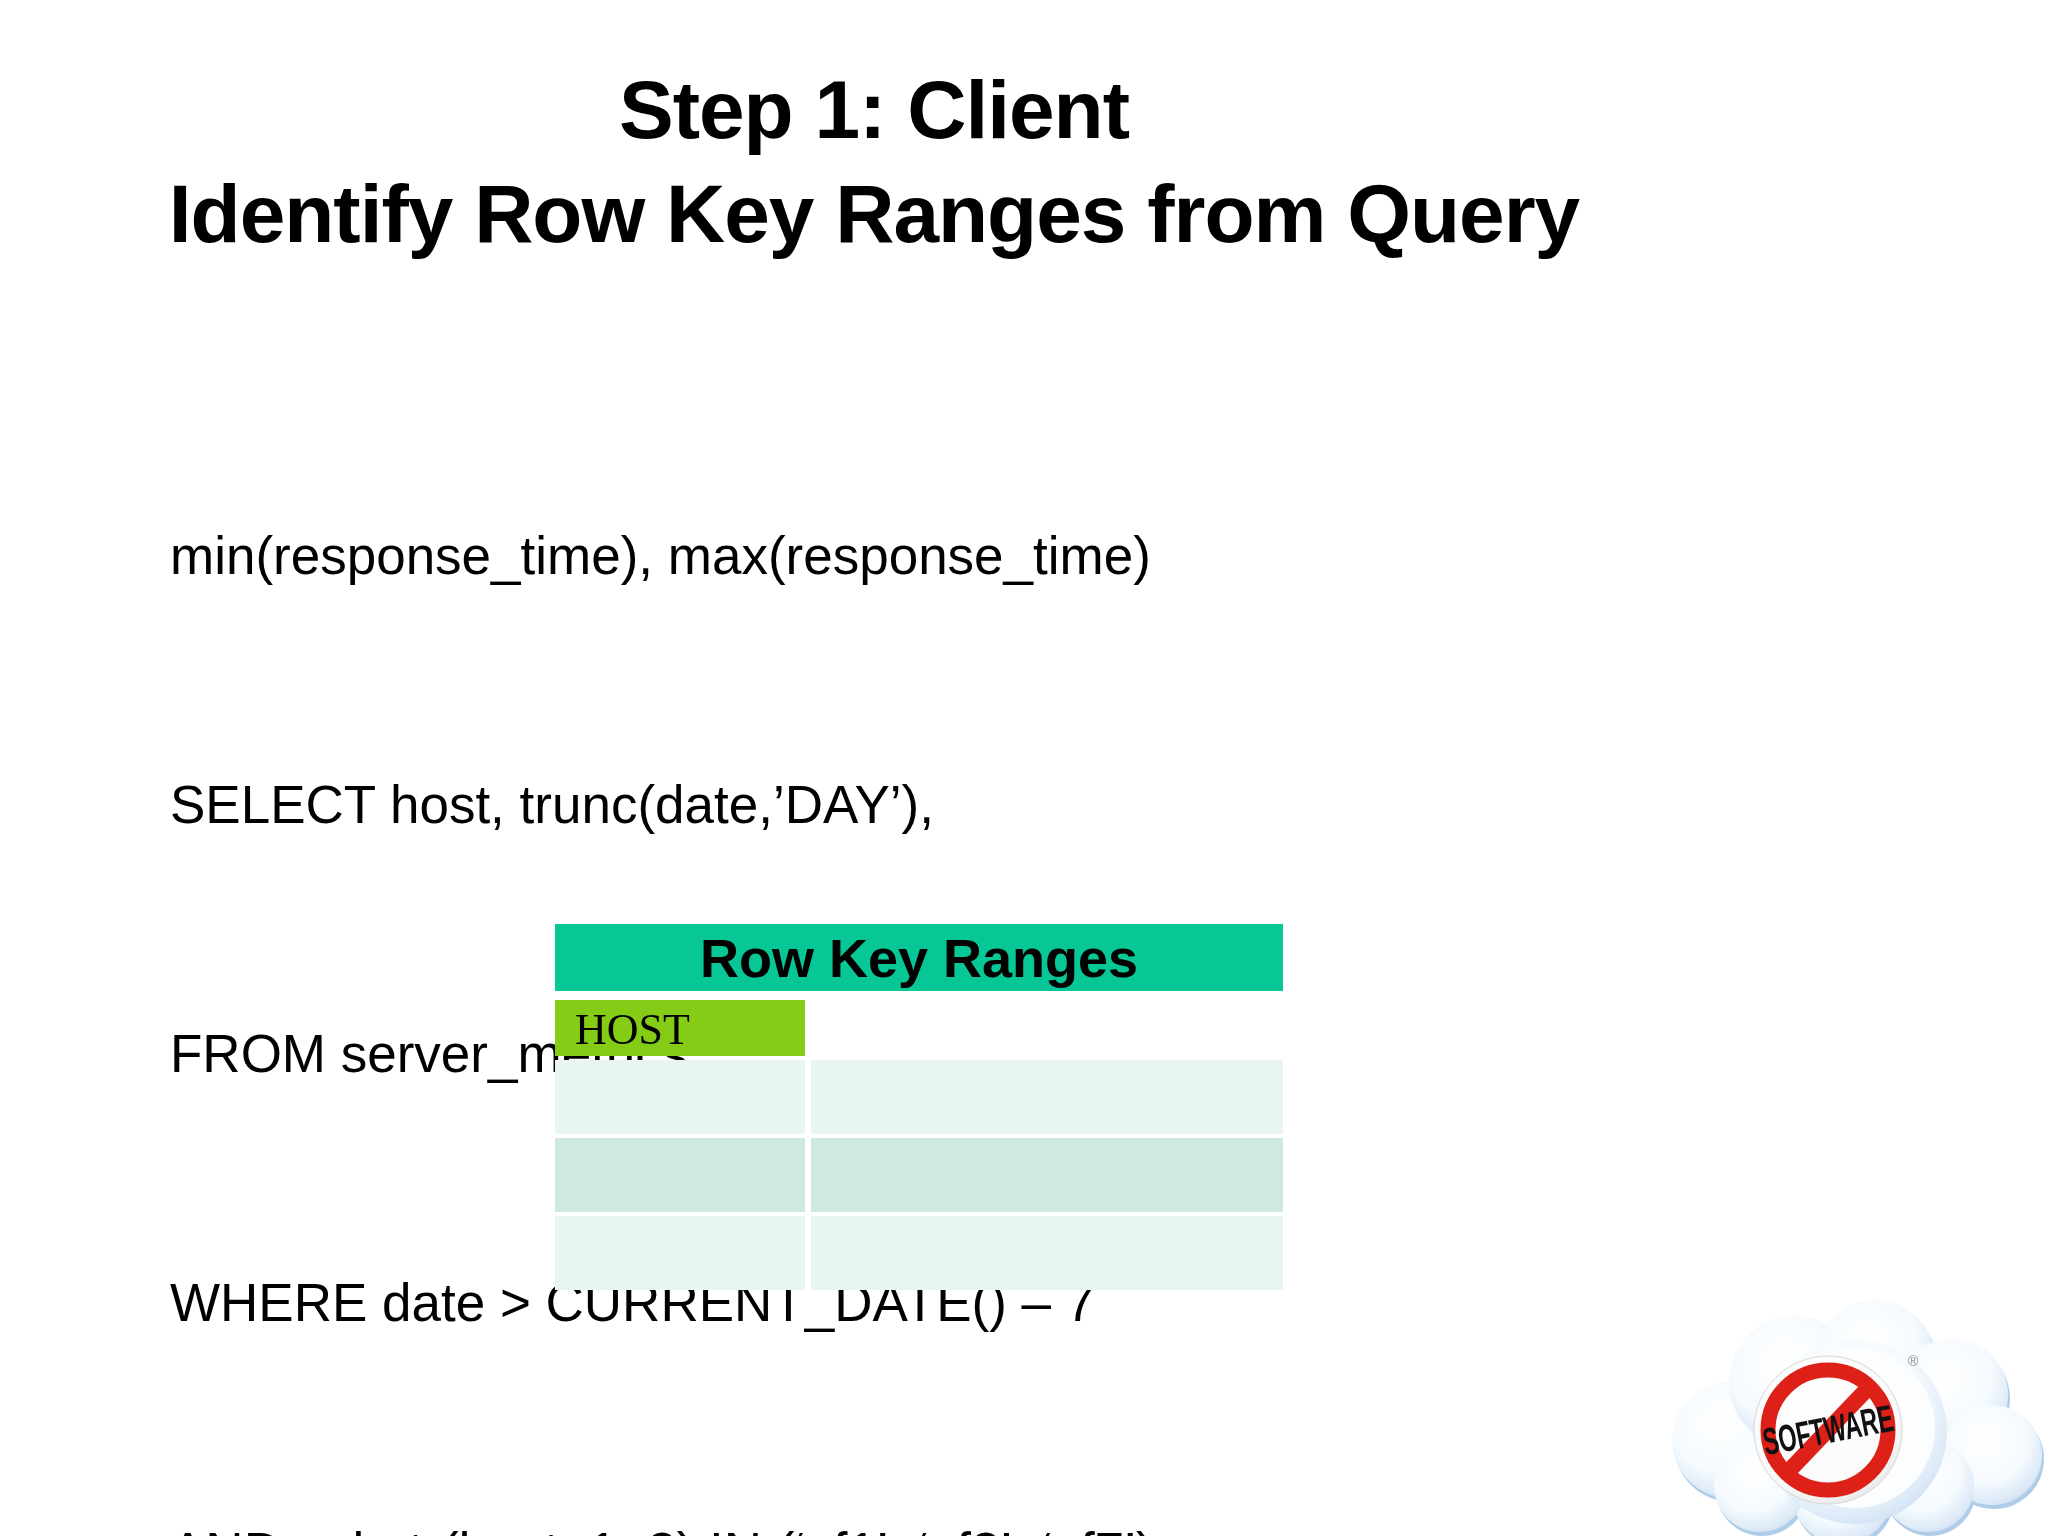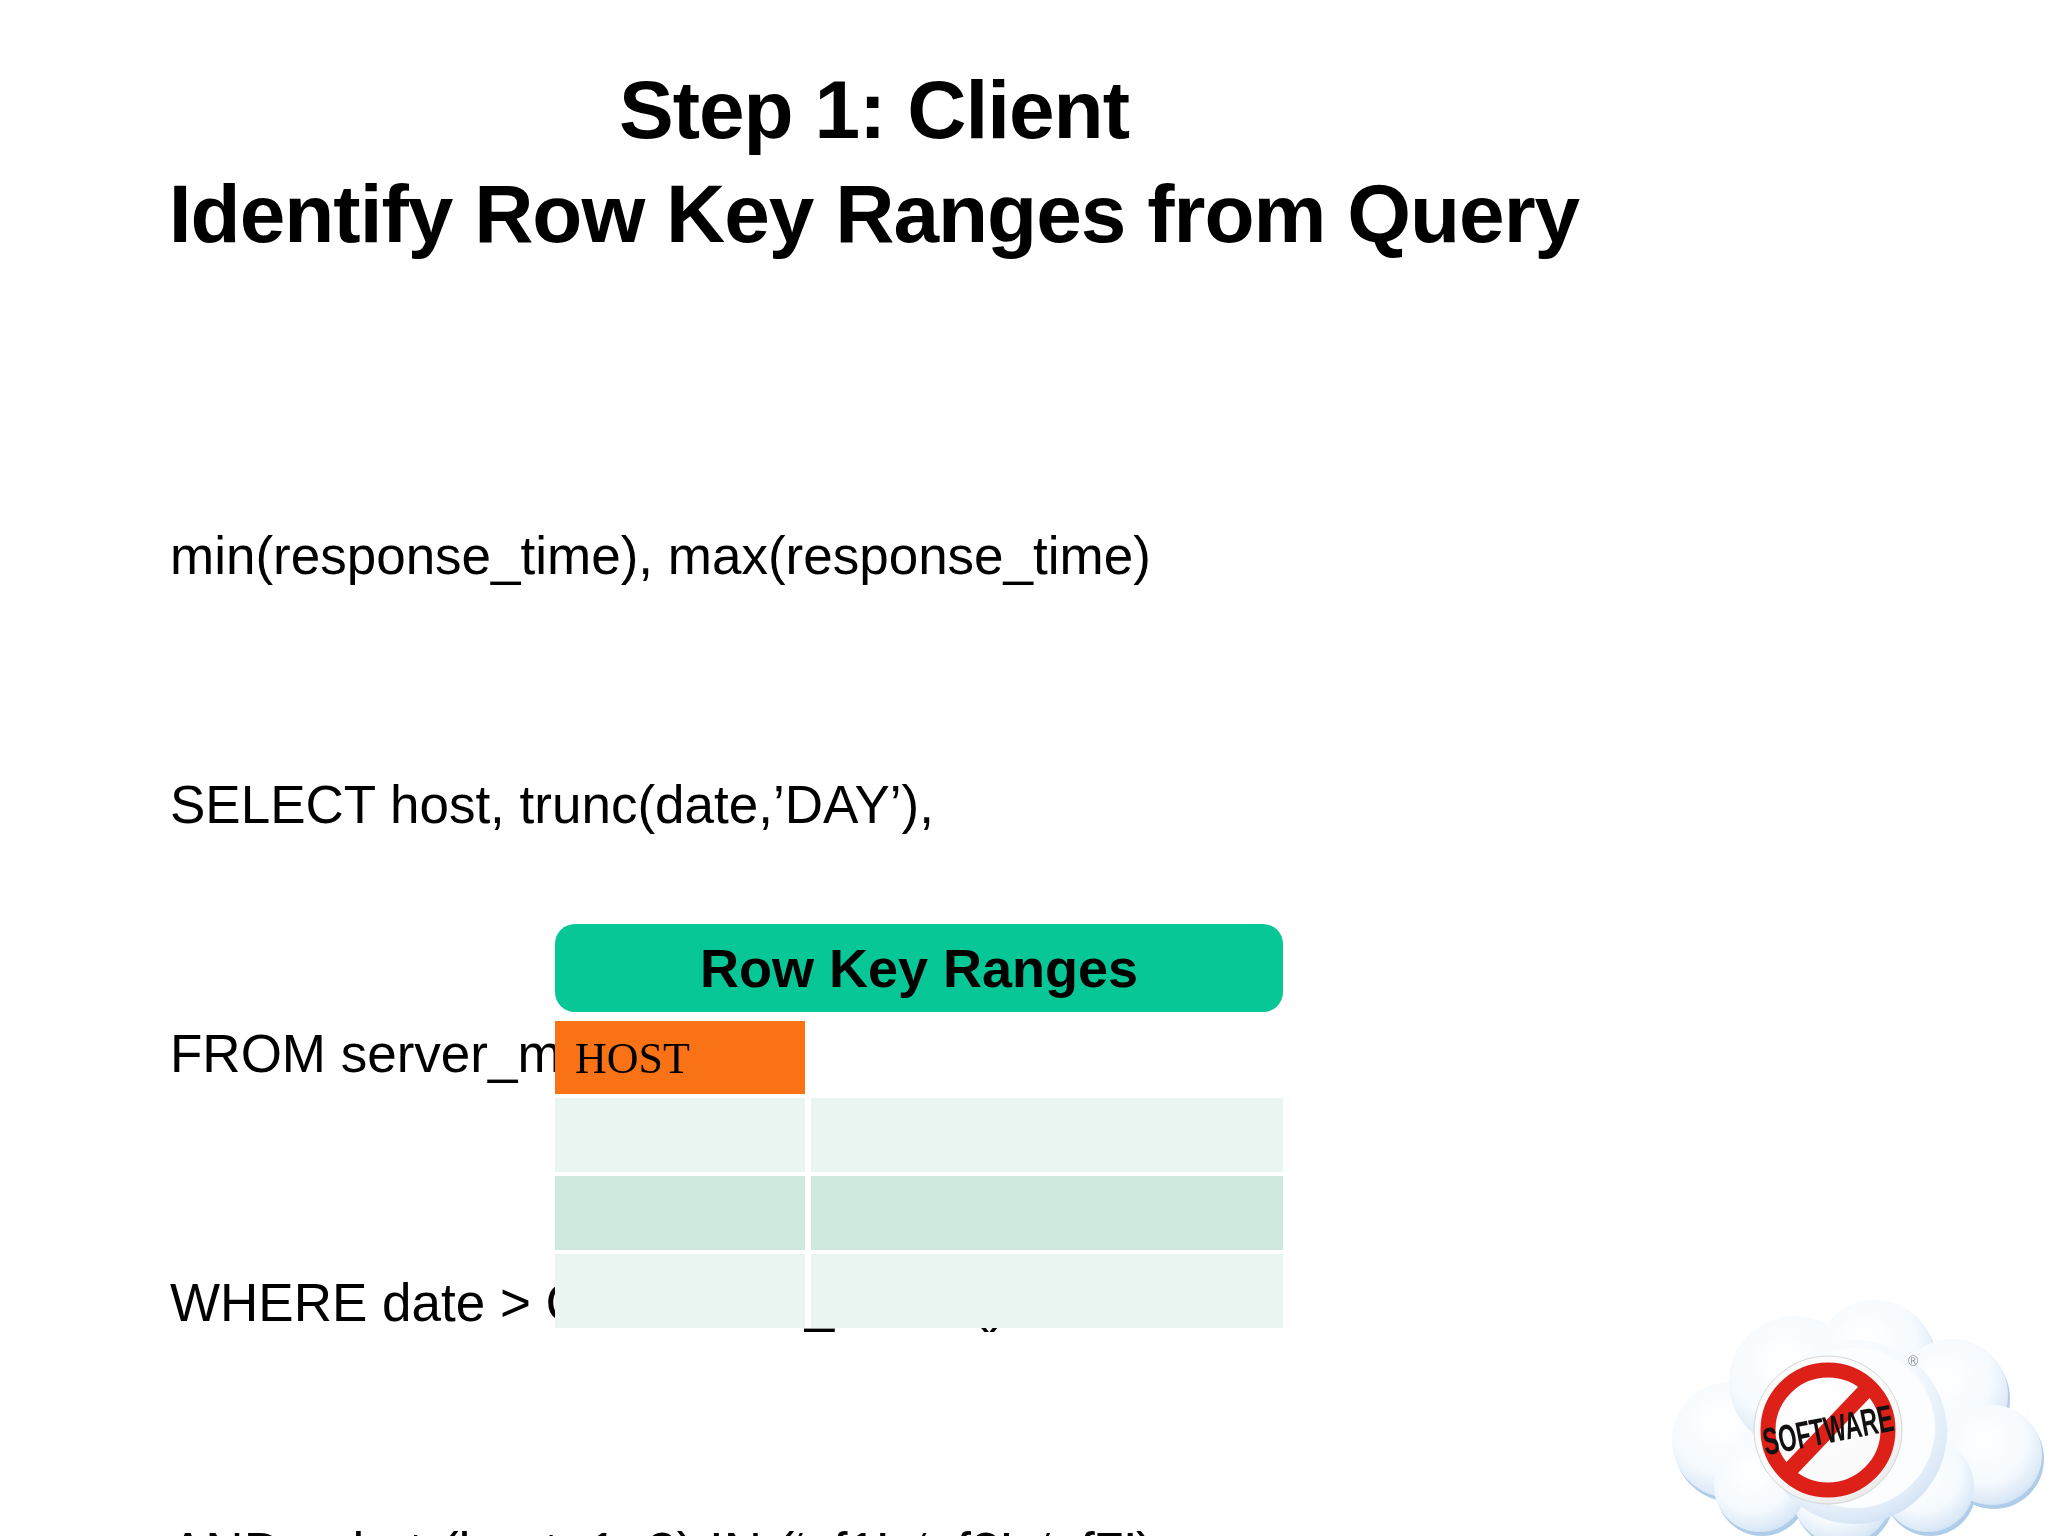--- a/index.html
+++ b/index.html
@@ -43,39 +43,38 @@
 
   
   .rk-table {
     position: absolute;
     left: 555px;
     top: 924px;
     width: 728px;
   }
   .rk-title {
     background: #06C795;
-    height: 88px;
+    height: 67px;
     display: flex;
     align-items: center;
     justify-content: center;
     font-weight: bold;
     font-size: 54px;
     color: #000000;
     margin-bottom: 9px;
-    border-radius: 20px;
   }
   .rk-grid-row {
     display: flex;
     margin-bottom: 4px;
   }
   .rk-grid-row .c1 { width: 250px; margin-right: 6px; }
   .rk-grid-row .c2 { flex: 1; }
   .rk-header .cell {
-    background: #f97316;
-    height: 73px;
+    background: #84cc16;
+    height: 56px;
     display: flex;
     align-items: center;
     padding-left: 20px;
     box-sizing: border-box;
     font-family: "Liberation Serif", serif;
     font-size: 44px;
     color: #000000;
   }
   .rk-header .cell { padding-top: 2px; }
   .rk-row .cell { height: 74px; }

